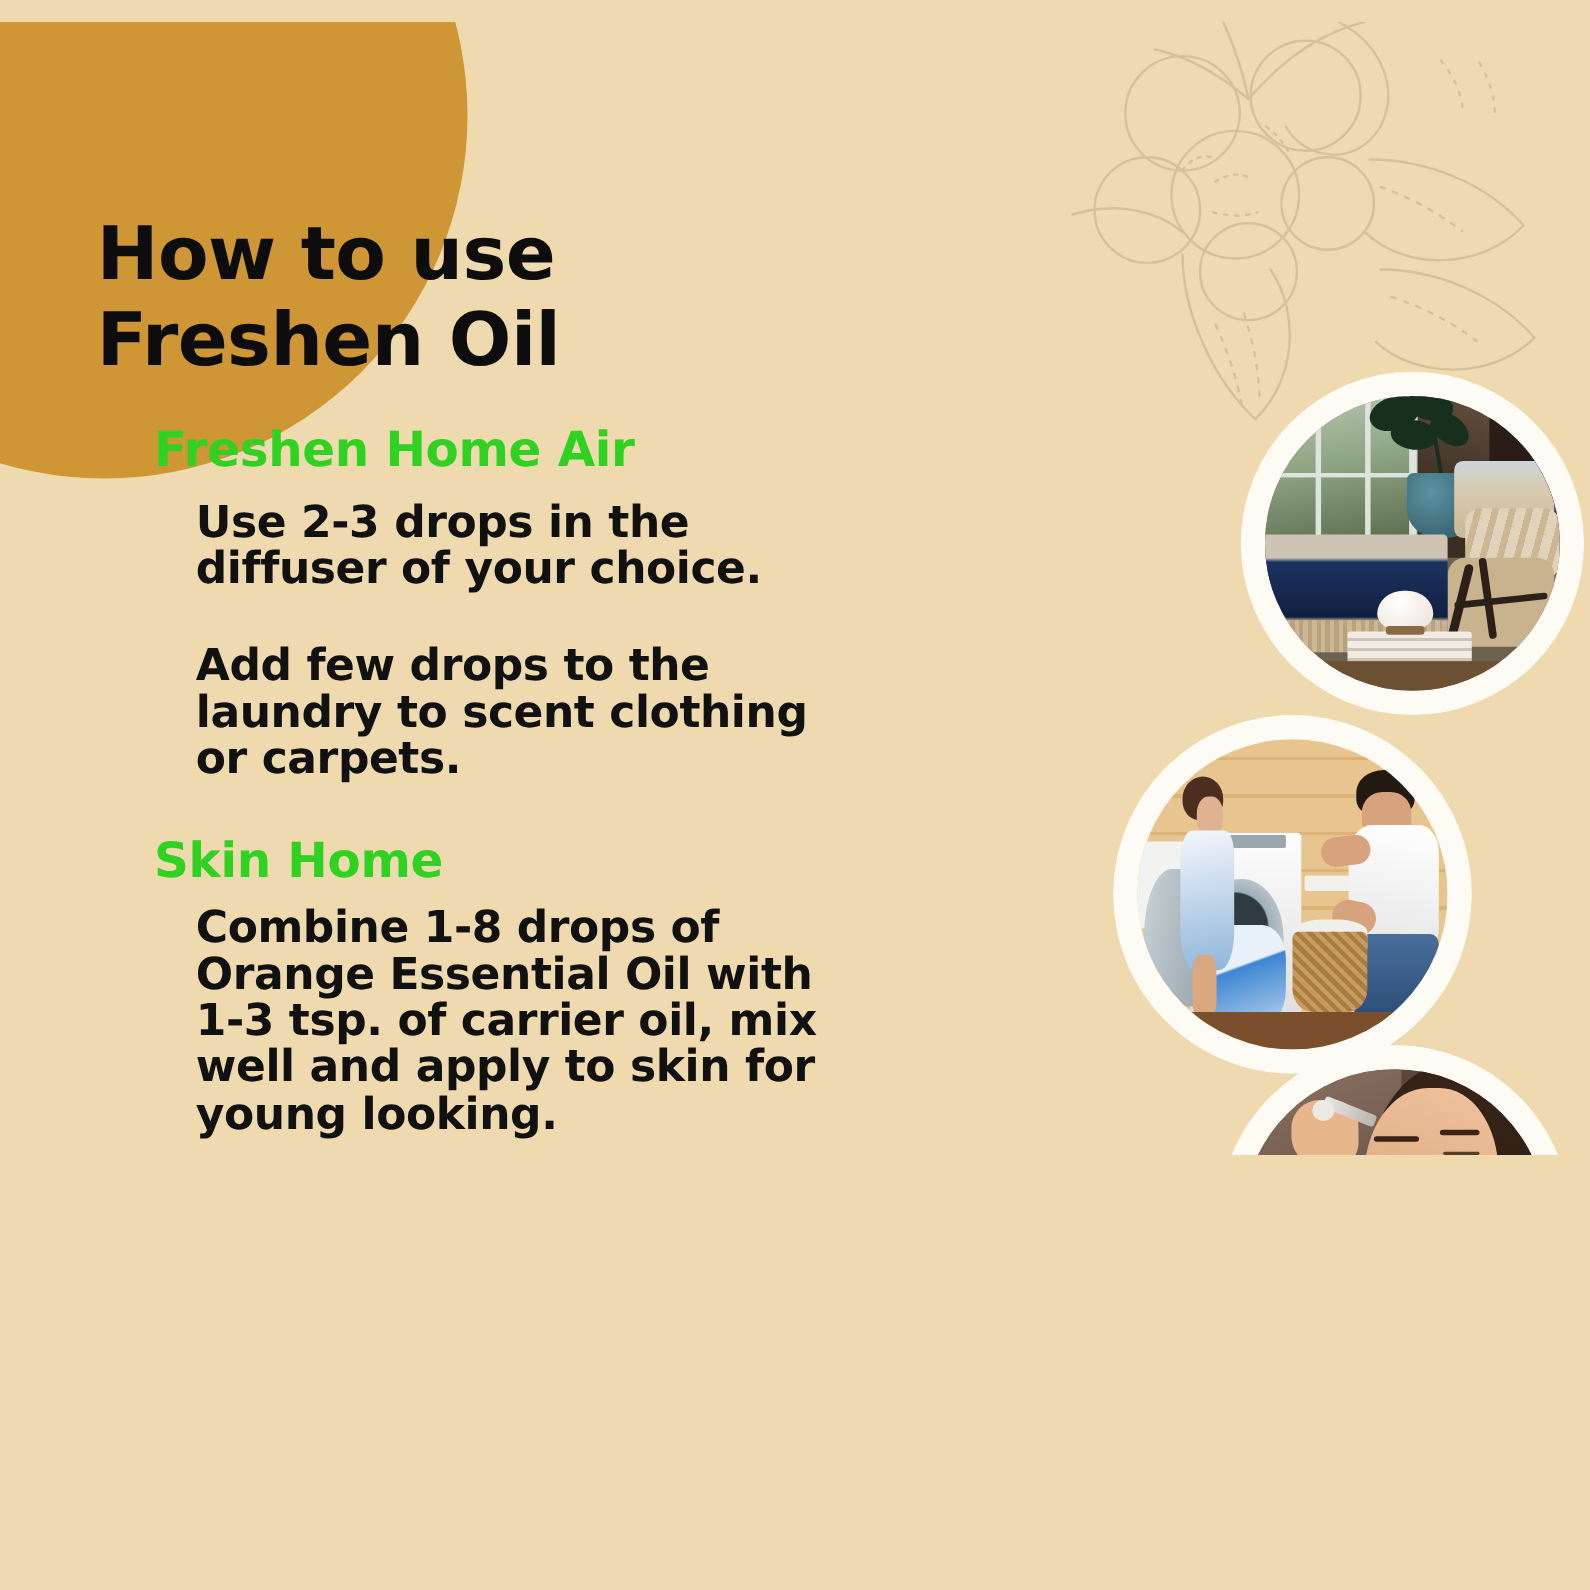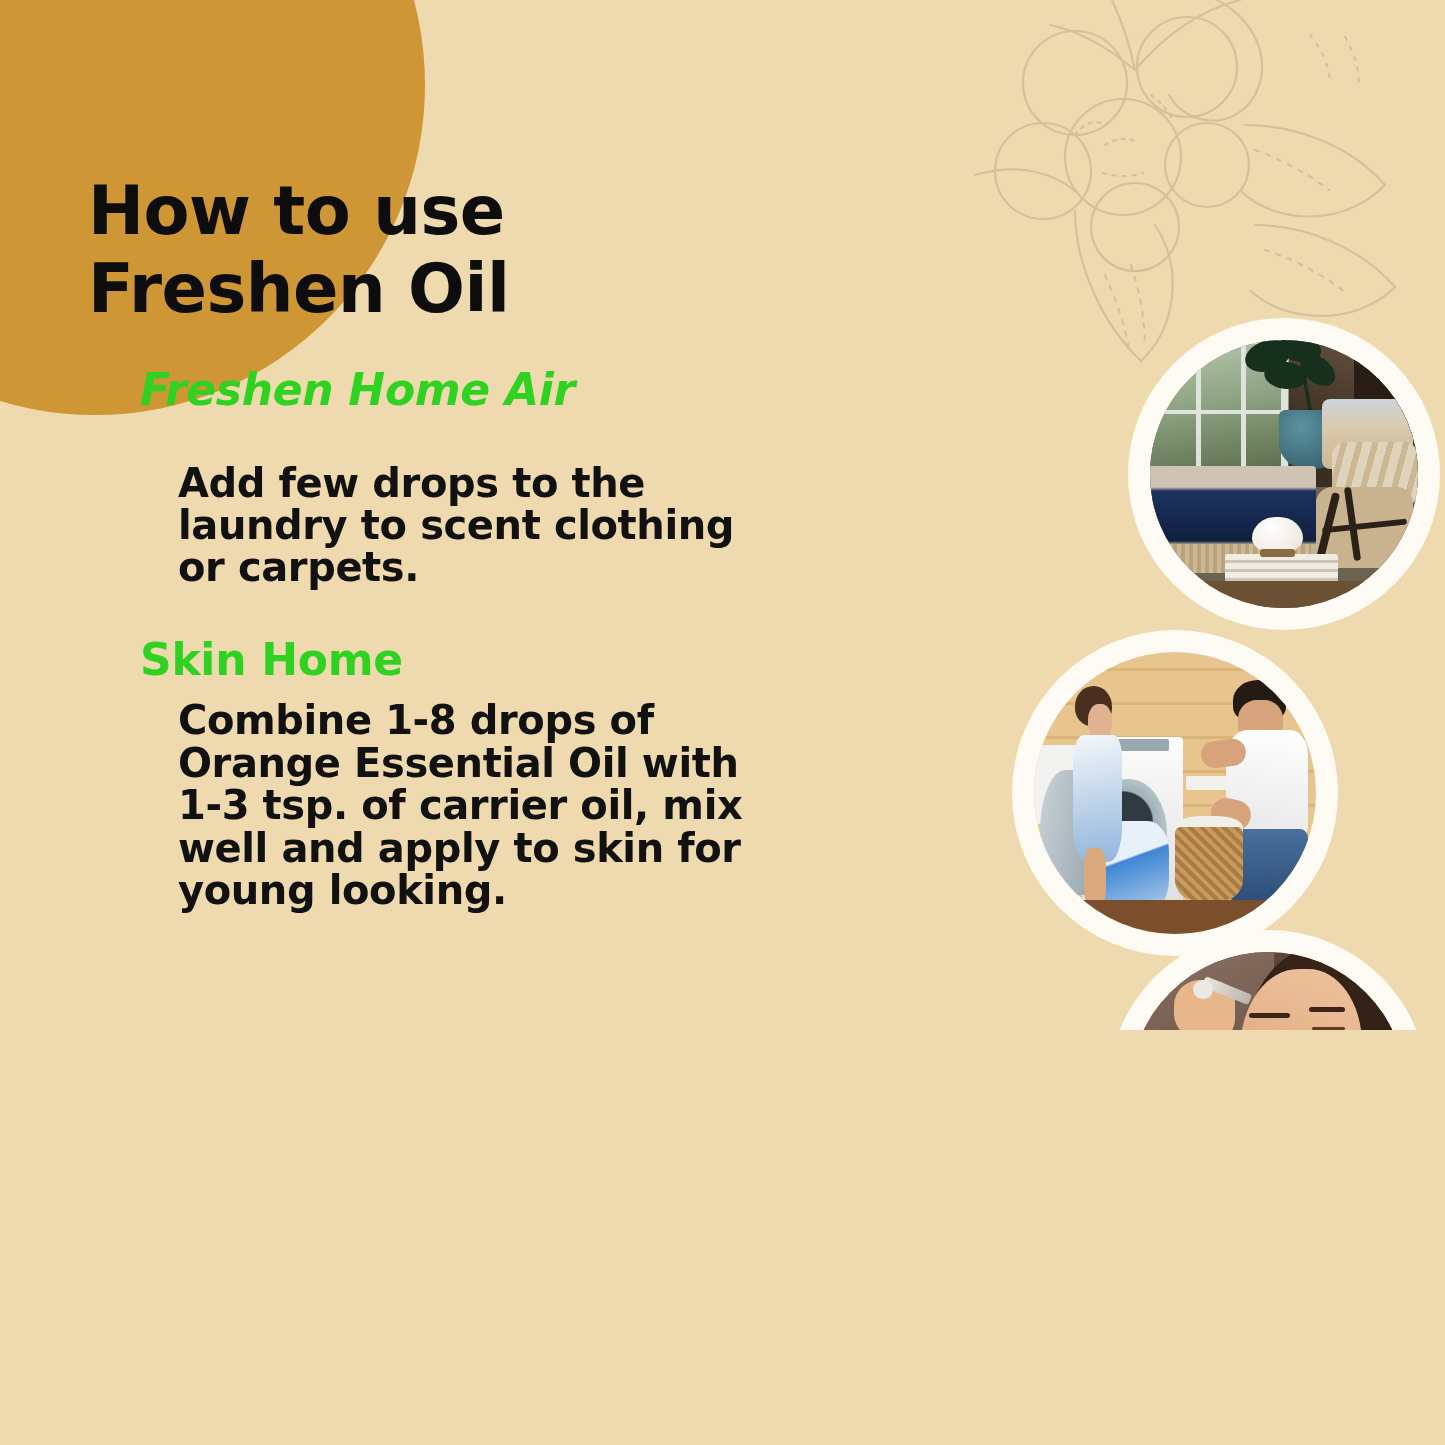--- a/index.html
+++ b/index.html
@@ -2,21 +2,21 @@
 <html><head>
 <meta charset="utf-8">
 <style>
   html,body{margin:0;padding:0;}
   body{
     width:1445px;height:1445px;overflow:hidden;
     font-family:"DejaVu Sans", sans-serif;
     background:#efd9ae;
     position:relative;
   }
-  #stage{position:absolute;inset:0;width:1445px;height:1030px;overflow:hidden;background:#efd9ae;}
+  #stage{position:absolute;inset:0;width:1445px;height:1030px;overflow:hidden;background:#efd9ae;margin-top:20px;}
 
   
   .wm{position:absolute;opacity:.30;pointer-events:none;}
   .wm svg{display:block;}
 
   
   .title-blob{
     position:absolute;left:-235px;top:-245px;
     width:660px;height:660px;border-radius:50%;
     background:#cf9636;
@@ -34,21 +34,21 @@
   .content{position:absolute;left:0;top:365px;width:820px;}
   .section{margin-bottom:28px;}
   .sec-head{
     color:#2fd220;font-weight:bold;font-size:44px;line-height:1.15;
     margin:0 0 14px 140px;letter-spacing:-.3px;
   }
   .sec-body{
     color:#111;font-weight:bold;font-size:40px;line-height:1.06;
     margin:0 0 0 178px;max-width:610px;letter-spacing:-.4px;
   }
-  .s1 .sec-head{margin-bottom:18px;font-style:italic;}
+  .s1 .sec-head{margin-bottom:18px;}
   .s1{margin-bottom:46px;}
   .s2{margin-bottom:46px;}
 
   
   .photo{
     position:absolute;border-radius:50%;
     background:#fdfbf4;
     box-shadow:0 0 0 0 rgba(0,0,0,0);
     overflow:hidden;
   }
@@ -235,20 +235,21 @@
 
   <h1 class="title">
     <span>How to use</span>
     <span class="l2">Freshen Oil</span>
   </h1>
 
   <div class="content">
 
     <div class="section s1">
       <div class="sec-head">Freshen Home Air</div>
+      <div class="sec-body">Use 2-3 drops in the diffuser of your choice.</div>
     </div>
 
     <div class="section s2">
       <div class="sec-body">Add few drops to the laundry to scent clothing or carpets.</div>
     </div>
 
     <div class="section s3">
       <div class="sec-head">Skin Home</div>
       <div class="sec-body">Combine 1-8 drops of Orange Essential Oil with 1-3 tsp. of carrier oil, mix well and apply to skin for young looking.</div>
     </div>

